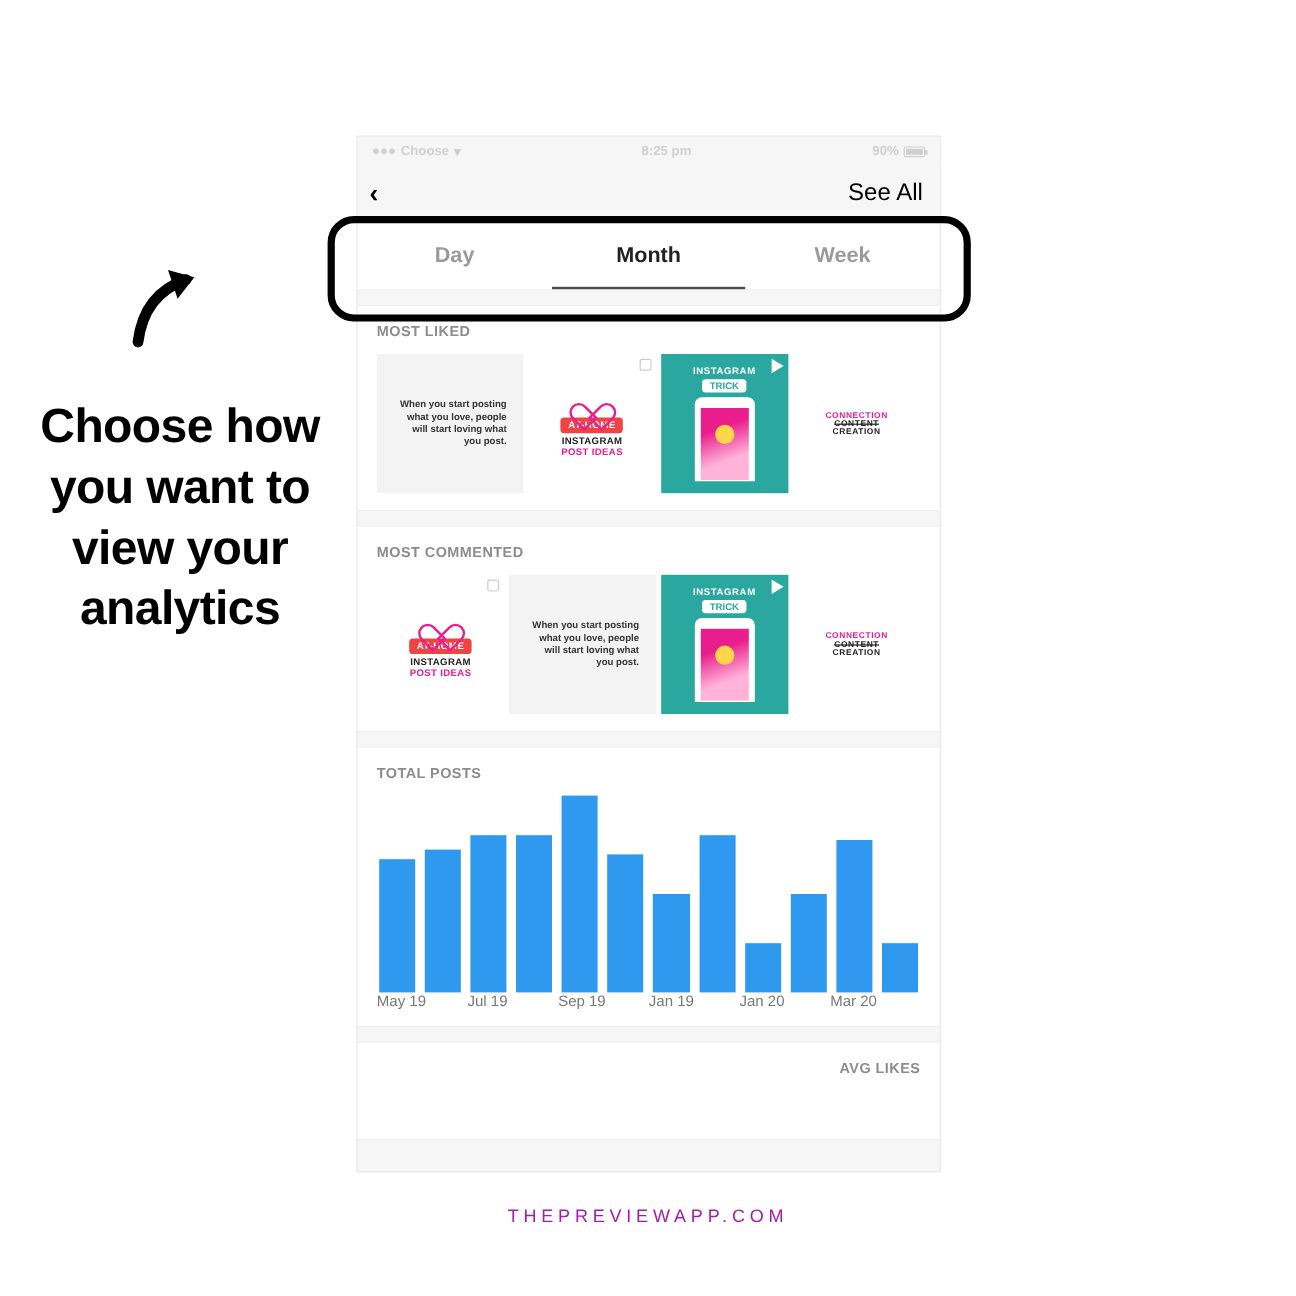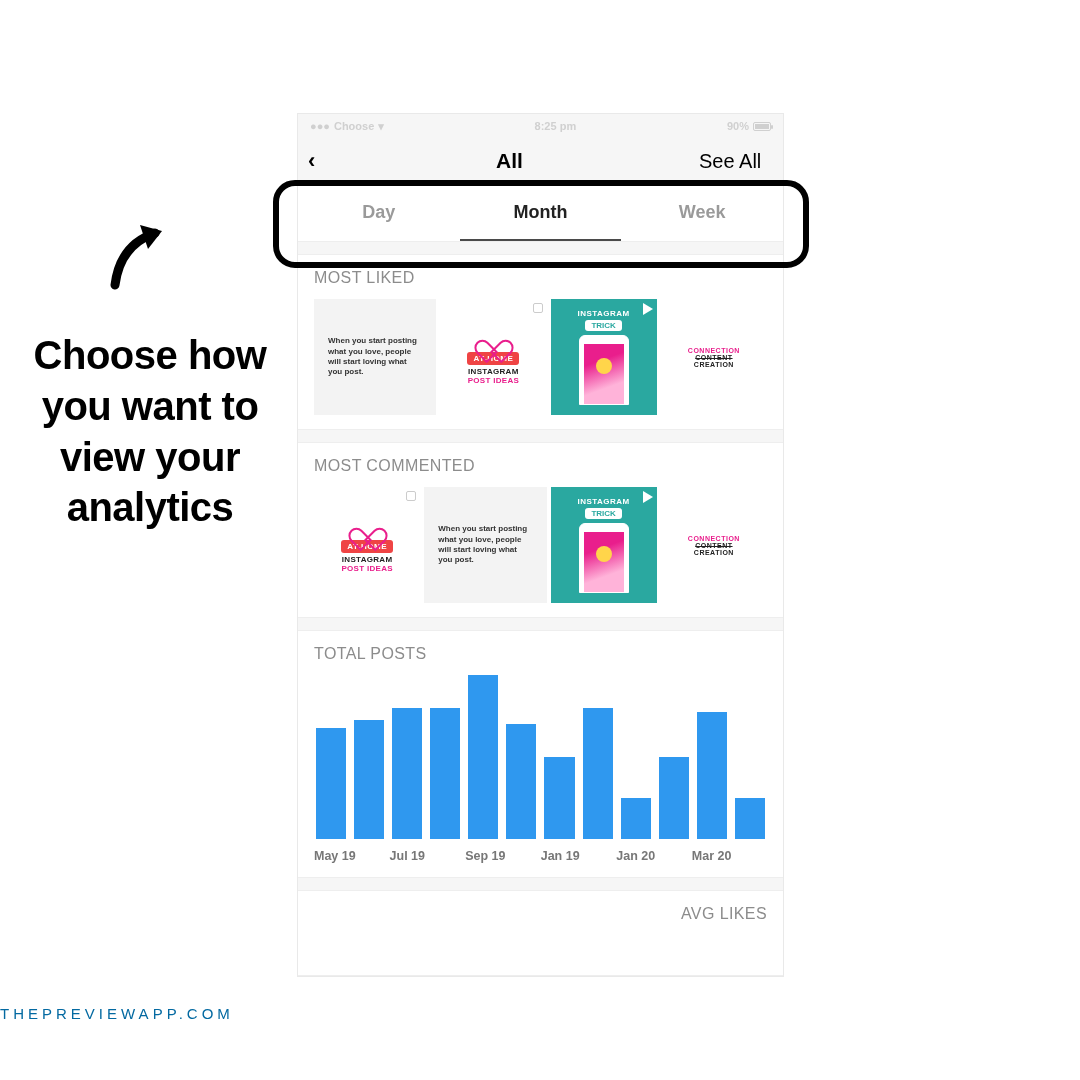--- a/index.html
+++ b/index.html
@@ -80,21 +80,21 @@
   .nav {
     height: 46px;
     display: flex;
     align-items: center;
     justify-content: space-between;
     padding: 0 14px 0 10px;
     background: #f6f6f6;
   }
   .nav .back { font-size: 22px; font-weight: 700; cursor: pointer; width: 60px; }
   .nav .title { font-weight: 700; font-size: 21px; flex:1; text-align:center; }
-  .nav .seeall { font-size: 20px; color: #000; cursor: pointer; width: 70px; text-align:left;margin-left:48px; }
+  .nav .seeall { font-size: 20px; color: #000; cursor: pointer; width: 70px; text-align:right;margin-left:48px; }
 
   .tabs {
     display: flex;
     height: 58px;
     background: #fff;
     border-top: 1px solid #eee;
     border-bottom: 1px solid #eee;
   }
   .tab {
     flex: 1;
@@ -110,22 +110,22 @@
   .tab.active { color: #222; border-bottom: 2px solid #4a4a4a; }
 
   .section {
     background: #fff;
     margin: 12px 0 0 0;
     padding: 14px 16px 14px 16px;
     border-top: 1px solid #eee;
     border-bottom: 1px solid #eee;
   }
   .section-header {
-    font-size: 16px;
-    font-weight: 400;
+    font-size: 12px;
+    font-weight: 700;
     color: #8c8c8c;
     letter-spacing: 0.4px;
     margin-bottom: 12px;
   }
 
   .thumb-row { display: flex; gap: 4px; }
   .thumb {
     flex: 1;
     height: 116px;
     background: #f0f0f0;
@@ -142,21 +142,21 @@
   .thumb .chk {
     position: absolute; top: 4px; right: 4px; width: 10px; height: 10px;
     border: 1px solid #ccc; border-radius: 2px; background:#fff;
   }
   .thumb.quote {
     background: #f3f3f3;
     color: #333;
     font-weight: 600;
     font-size: 8px;
     line-height: 1.3;
-    text-align: left;
+    text-align: right;
     justify-content: center;
     padding: 14px;
   }
   .thumb.athome { background:#fff; }
   .athome .heart {
     width: 22px; height: 18px; position: relative; margin-bottom: 4px;
   }
   .athome .heart::before, .athome .heart::after {
     content:""; position:absolute; top:0; width:12px; height:18px; border-radius:12px 12px 0 0;
     border: 2px solid #e91e8c;
@@ -192,34 +192,34 @@
     display:flex;
     align-items:flex-end;
     gap: 8px;
     padding: 0 2px;
   }
   .bar { flex:1; background:#2f98ef; }
   .xaxis {
     display:flex;
     font-size:12.5px;
     color:#777;
-    margin-top:10px;
     padding: 0 0;
     justify-content: space-between;
-    font-weight: 700;
+    font-weight: 400;
   }
   .xaxis span { width: 16.6%; }
 
   .footer-brand {
     position:absolute;
     left:0; right:0;
     top: 1005px;
+    text-align:center;
     font-size:15px;
     letter-spacing: 4px;
-    color:#0369a1;
+    color:#a21caf;
     font-weight:500;
   }
 </style>
 </head>
 <body>
 
 <div class="caption">Choose how you want to view your analytics</div>
 
 <div class="arrow-wrap">
   <svg viewBox="0 0 80 80" width="80" height="80">
@@ -240,21 +240,20 @@
     </div>
     <div class="status-center">8:25 pm</div>
     <div class="status-right">
       <span>90%</span>
       <span class="batt"></span>
     </div>
   </div>
 
   <div class="nav">
     <div class="back">‹</div>
-    <div class="title">All</div>
     <div class="seeall">See All</div>
   </div>
 
   <div class="tabs">
     <div class="tab">Day</div>
     <div class="tab active">Month</div>
     <div class="tab">Week</div>
   </div>
 
   <div class="section">

